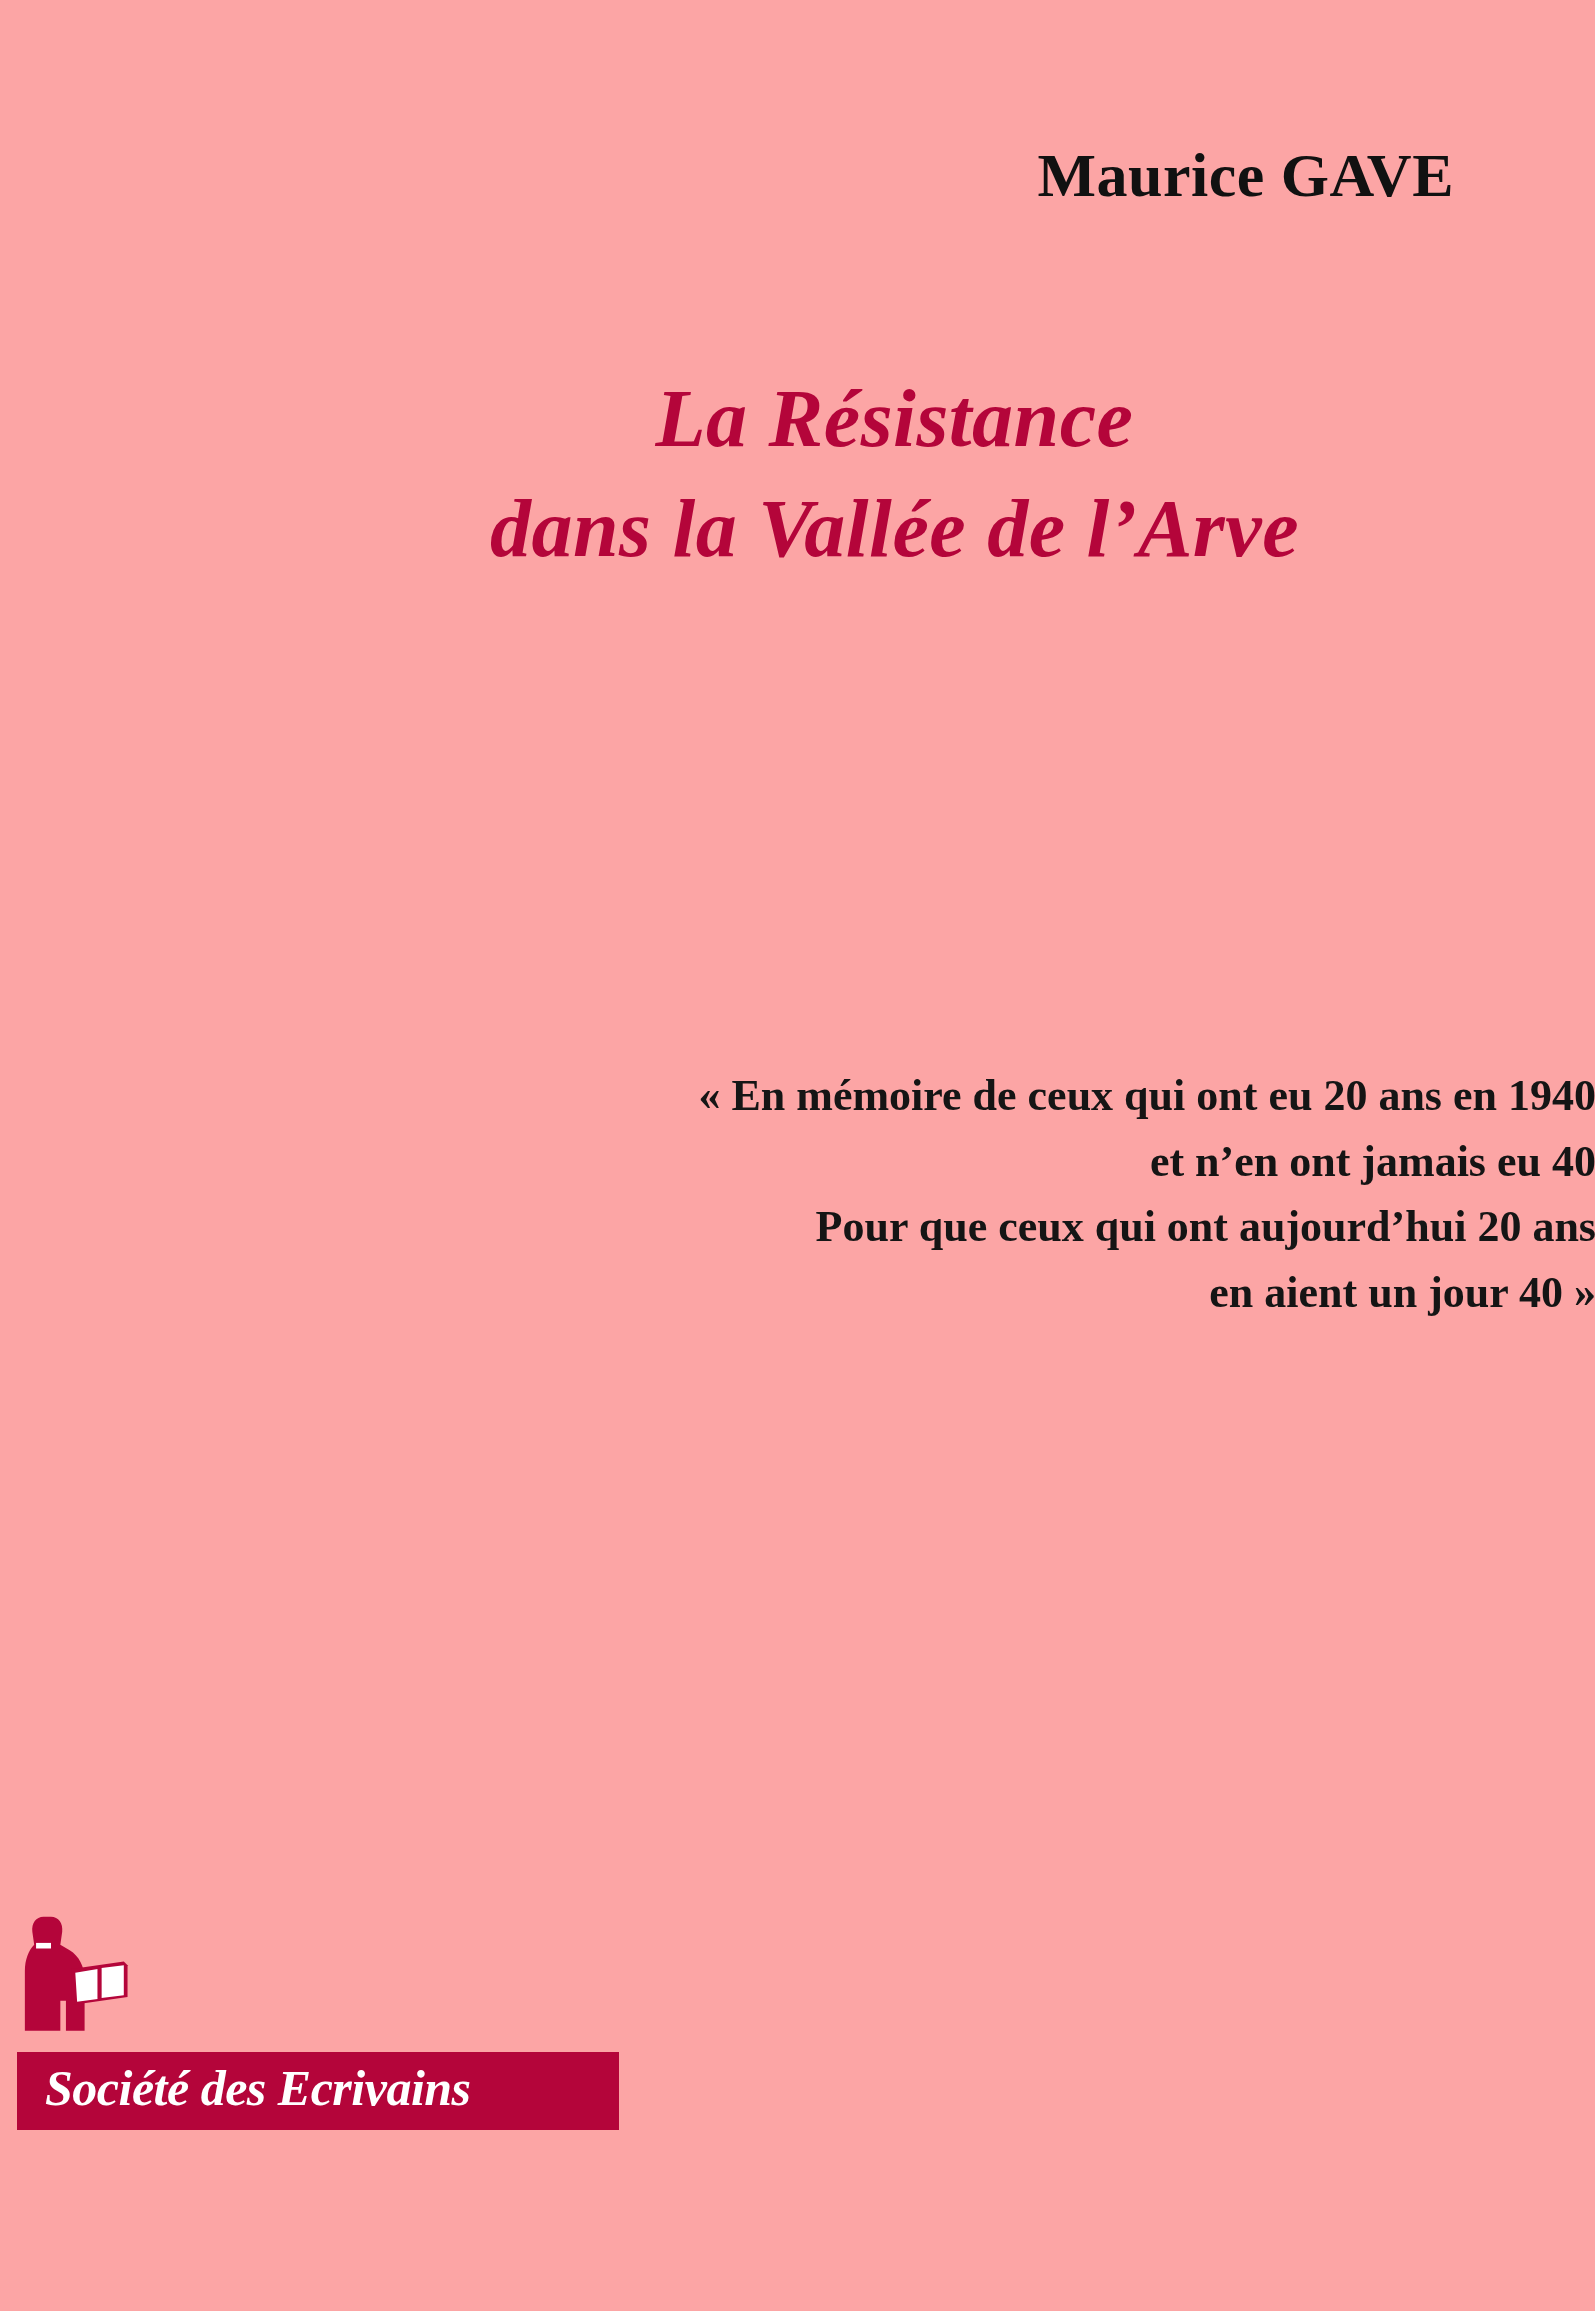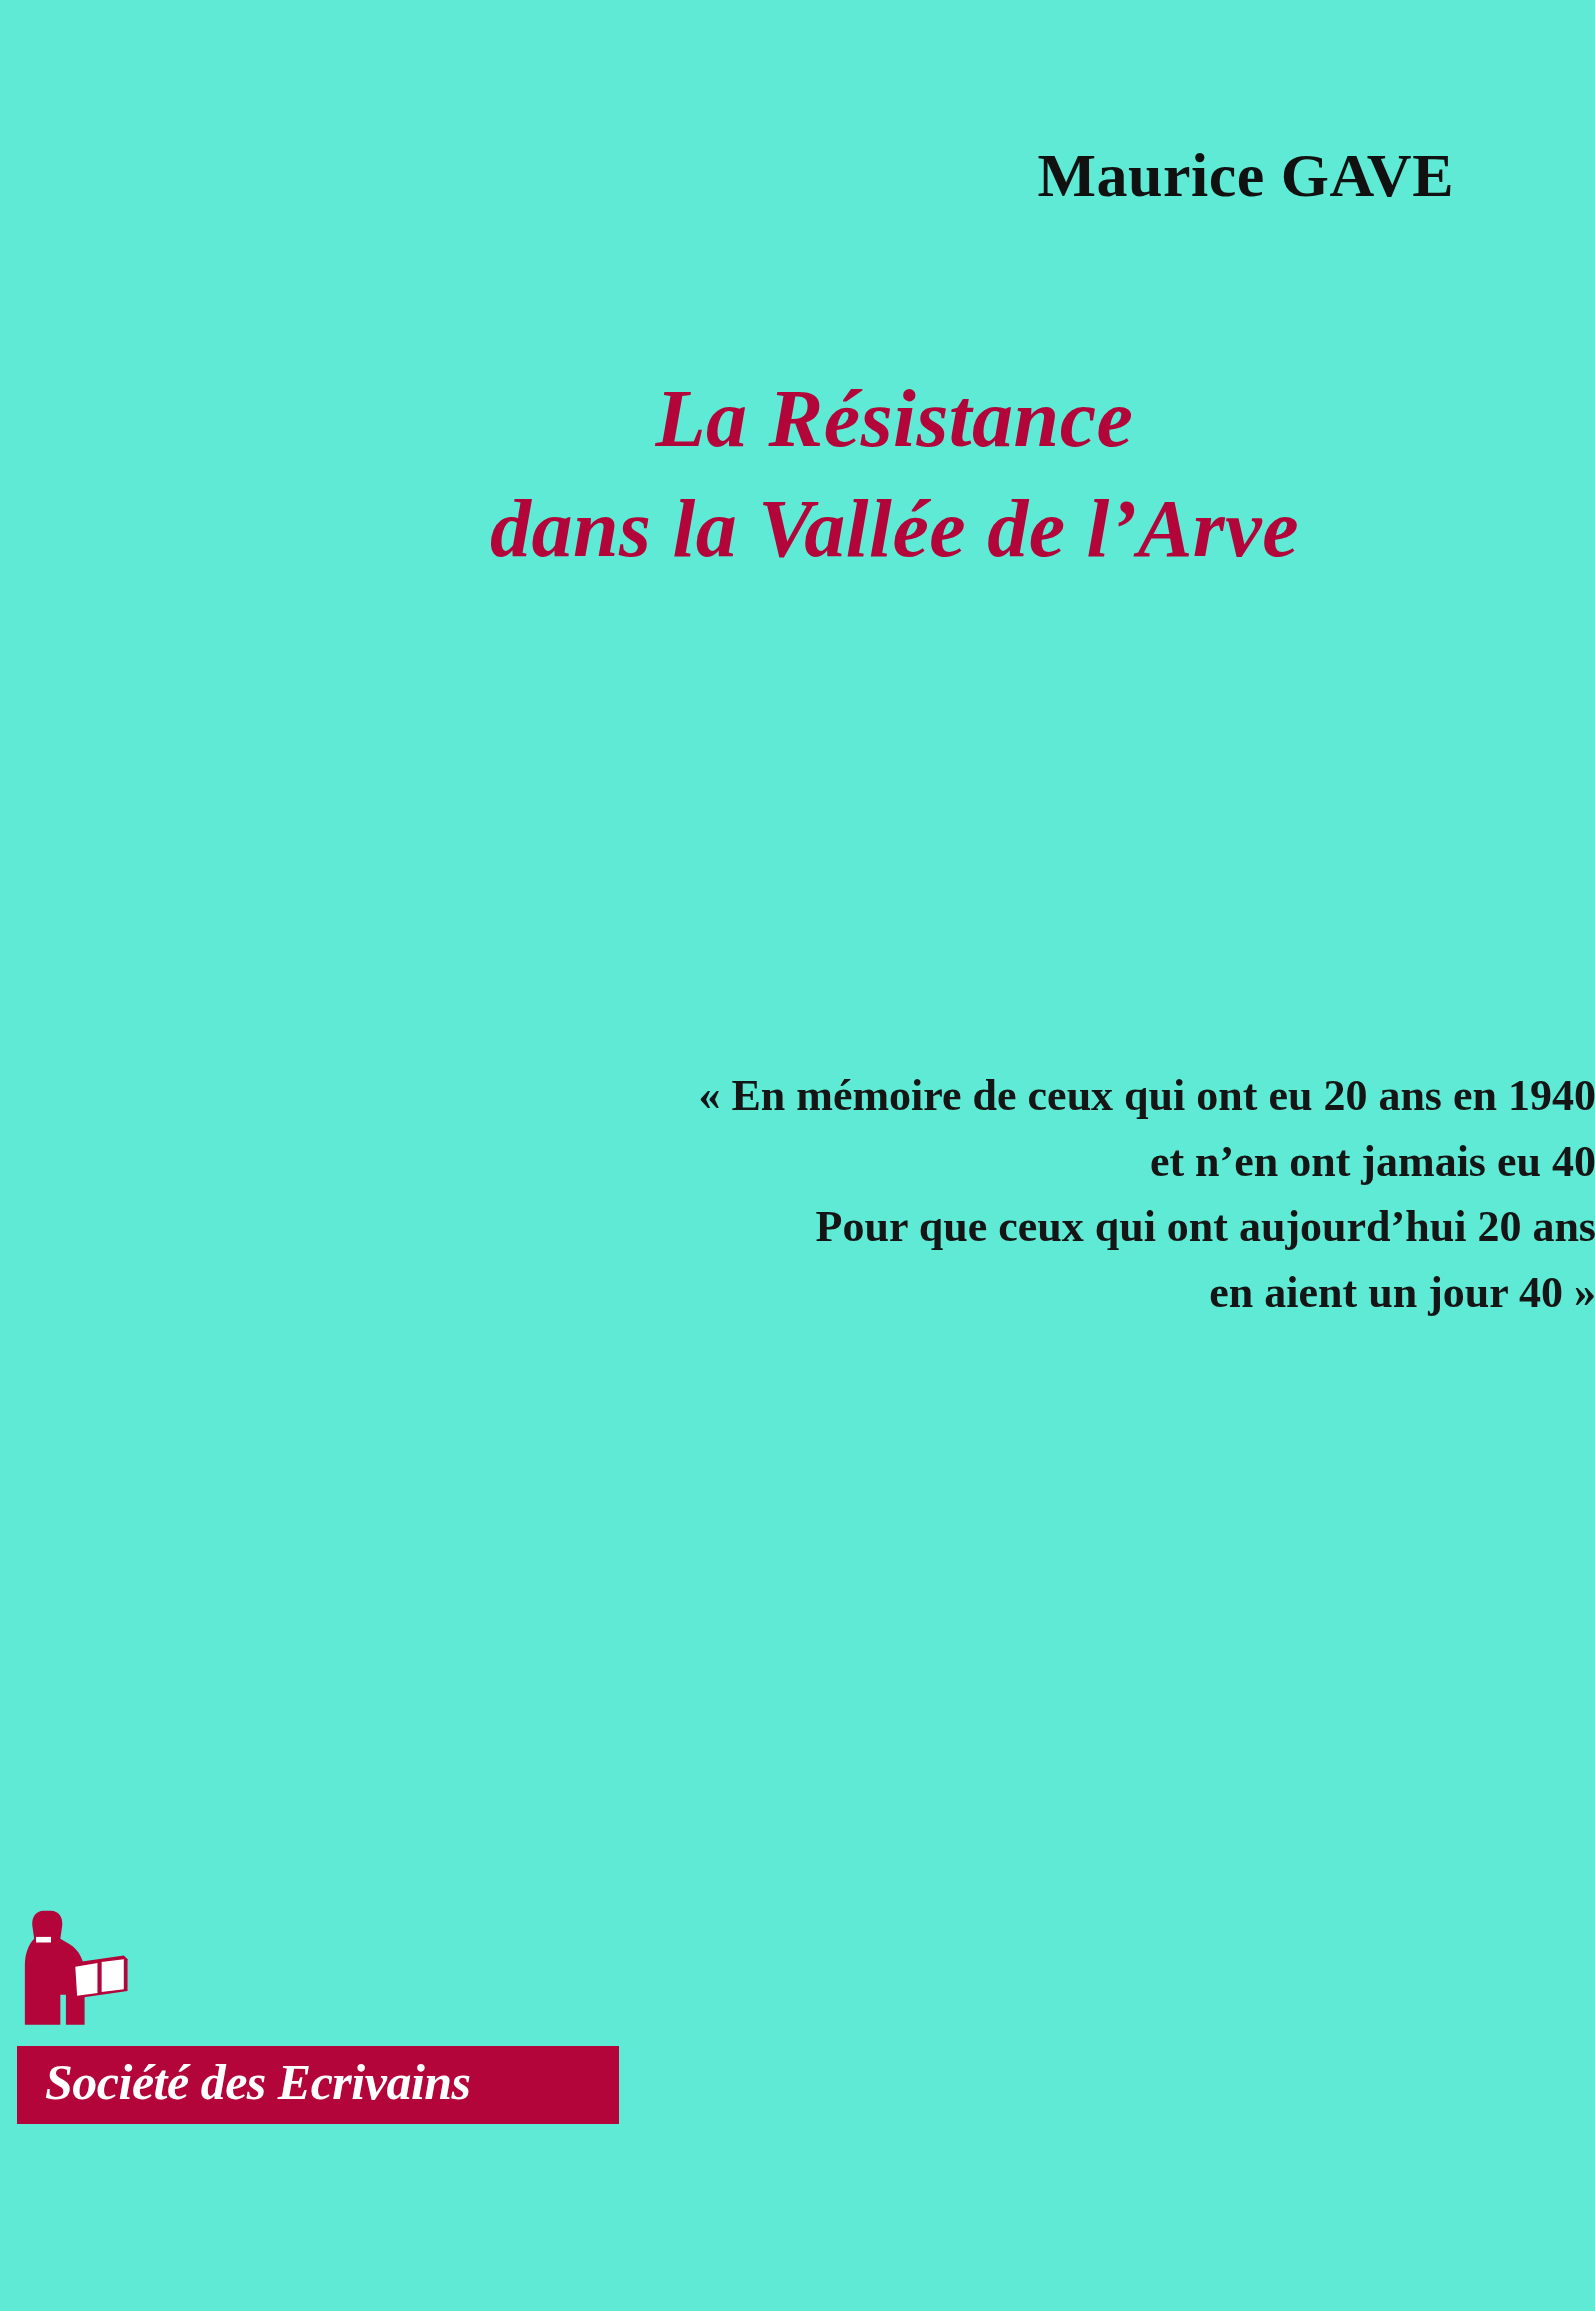--- a/index.html
+++ b/index.html
@@ -12,21 +12,21 @@
     height: 2312px;
     position: relative;
     font-family: "Liberation Serif", serif;
     color: #1a1a1a;
     overflow: hidden;
   }
 
   .page {
     position: absolute;
     inset: 0;
-    background: #5eead4;
+    background: #fca5a5;
   }
 
   
   .author {
     position: absolute;
     top: 140px;
     right: 142px;
     font-size: 62px;
     font-weight: bold;
     letter-spacing: 0.5px;
@@ -67,21 +67,21 @@
     color: #151515;
   }
   .epigraph span {
     display: block;
   }
 
   
   .publisher {
     position: absolute;
     left: 17px;
-    bottom: 188px;
+    bottom: 182px;
     width: 615px;
     height: 242px;
   }
   .publisher-mark {
     position: absolute;
     left: 5.6px;
     bottom: 88px;
     width: 112px;
     height: 131px;
   }

